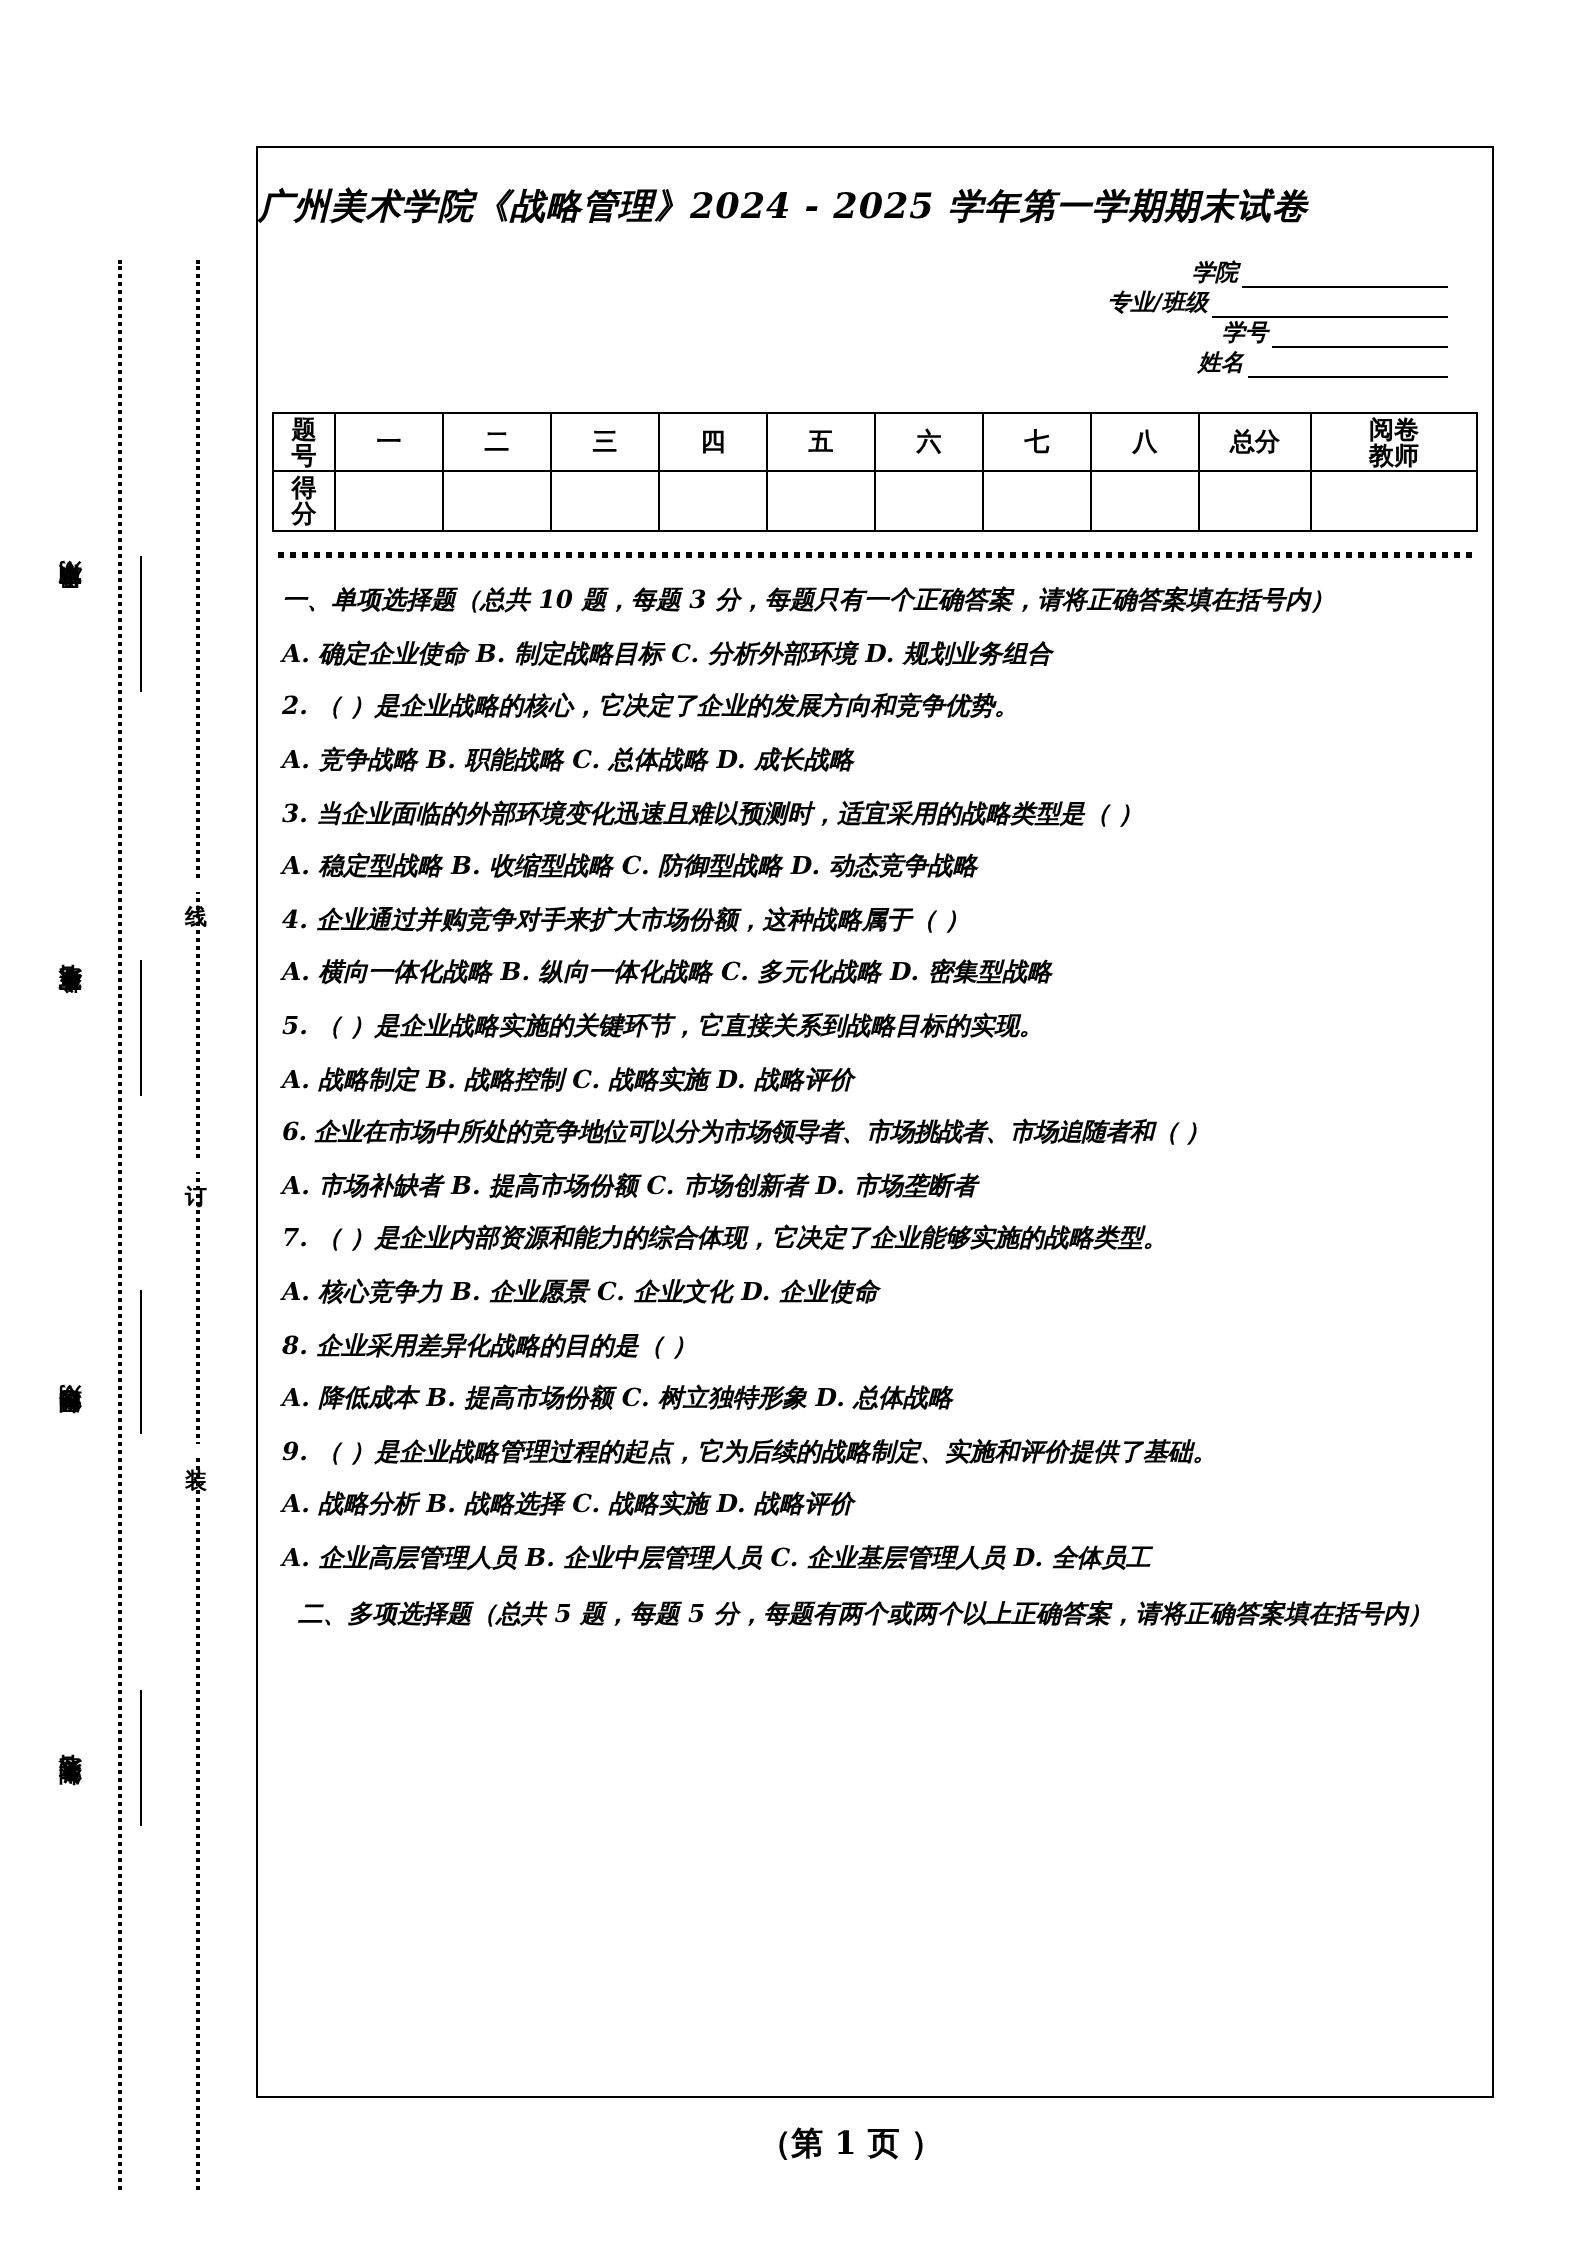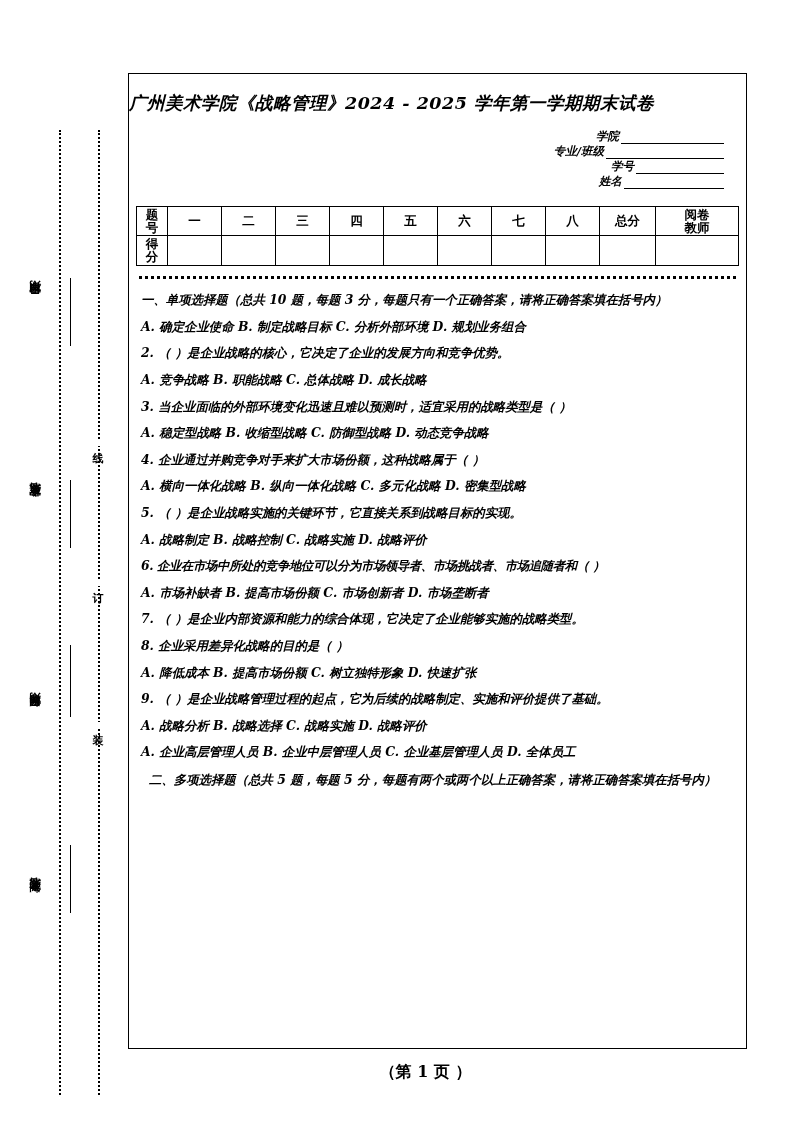--- a/index.html
+++ b/index.html
@@ -288,23 +288,24 @@
     <div class="q-stem">4. 企业通过并购竞争对手来扩大市场份额，这种战略属于（   ）</div>
     <div class="q-opts">A. 横向一体化战略   B. 纵向一体化战略   C. 多元化战略   D. 密集型战略</div>
 
     <div class="q-stem">5. （   ）是企业战略实施的关键环节，它直接关系到战略目标的实现。</div>
     <div class="q-opts">A. 战略制定 B. 战略控制 C. 战略实施 D. 战略评价</div>
 
     <div class="q-stem tight">6. 企业在市场中所处的竞争地位可以分为市场领导者、市场挑战者、市场追随者和（   ）</div>
     <div class="q-opts">A. 市场补缺者   B. 提高市场份额   C. 市场创新者   D. 市场垄断者</div>
 
     <div class="q-stem">7. （   ）是企业内部资源和能力的综合体现，它决定了企业能够实施的战略类型。</div>
+    <div class="q-opts">A. 核心竞争力   B. 企业愿景   C. 企业文化   D. 企业使命</div>
 
     <div class="q-stem">8. 企业采用差异化战略的目的是（   ）</div>
-    <div class="q-opts">A. 降低成本   B. 提高市场份额   C. 树立独特形象   D. 快速扩张</div>
+    <div class="q-opts">A. 降低成本   B. 提高市场份额   C. 树立独特形象   D. 总体战略</div>
 
     <div class="q-stem">9. （   ）是企业战略管理过程的起点，它为后续的战略制定、实施和评价提供了基础。</div>
     <div class="q-opts">A. 战略分析   B. 战略选择   C. 战略实施   D. 战略评价</div>
 
     <div class="q-opts">A. 企业高层管理人员   B. 企业中层管理人员   C. 企业基层管理人员   D. 全体员工</div>
 
     <div class="sec-head second">二、多项选择题（总共 5 题，每题 5 分，每题有两个或两个以上正确答案，请将正确答案填在括号内）</div>
   </div>
 </div>
 

